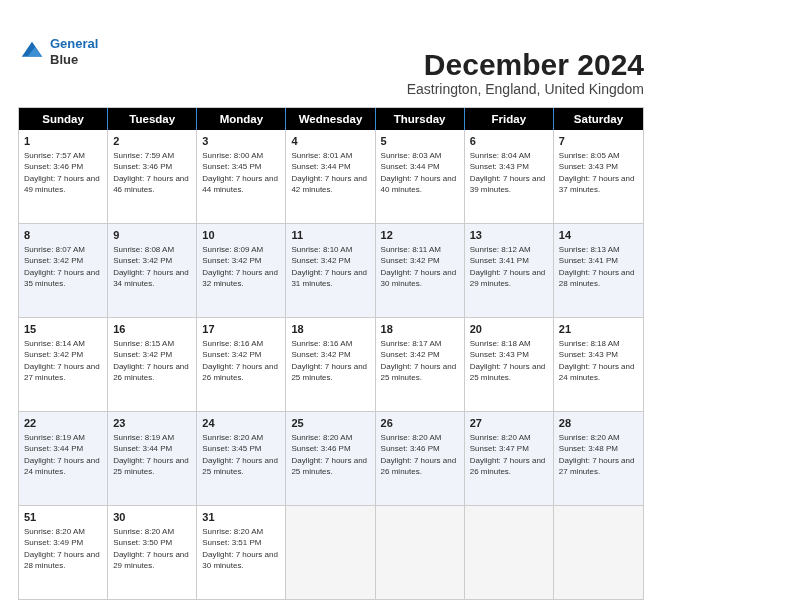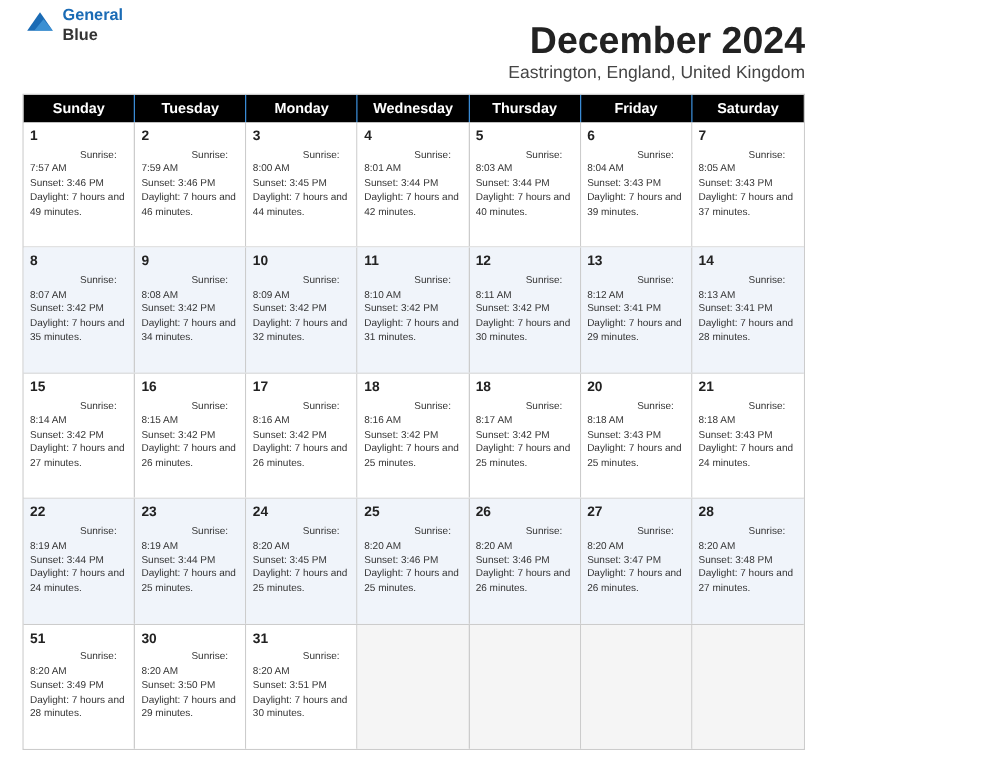--- a/index.html
+++ b/index.html
@@ -6,21 +6,21 @@
     body {
       font-family: Arial, sans-serif;
       background: #fff;
       width: 792px;
       height: 612px;
       overflow: hidden;
     }
     .page {
       width: 662px;
       height: 612px;
-      padding: 4px 18px 12px 18px;
+      padding: 36px 18px 12px 18px;
       display: flex;
       flex-direction: column;
     }
     .header {
       display: flex;
       justify-content: space-between;
       align-items: flex-start;
       margin-bottom: 10px;
     }
     .logo {
@@ -101,21 +101,20 @@
       font-size: 11px;
       font-weight: bold;
       color: #222;
       display: block;
       margin-bottom: 1px;
     }
     .cell-text {
       font-size: 8px;
       color: #333;
       line-height: 1.4;
-      margin-left: 40px;
     }
   </style>
 </head>
 <body>
 
 <div class="page">
   <div class="header">
     <div class="logo">
       <svg class="logo-icon" viewBox="0 0 30 30">
         <polygon points="15,4 26,20 4,20" fill="#1a6bb5"></polygon>

